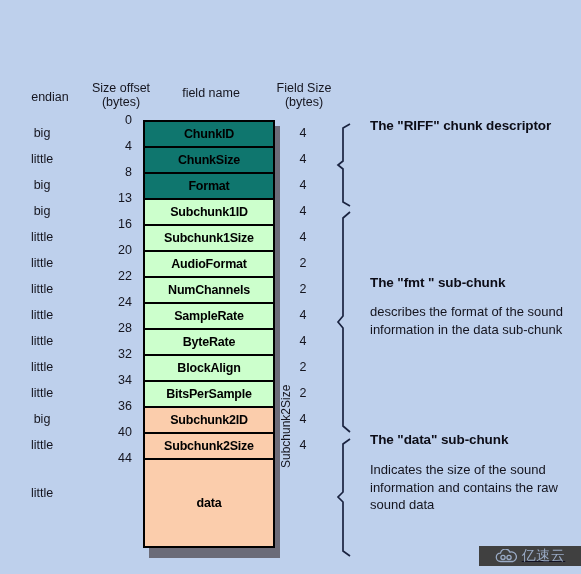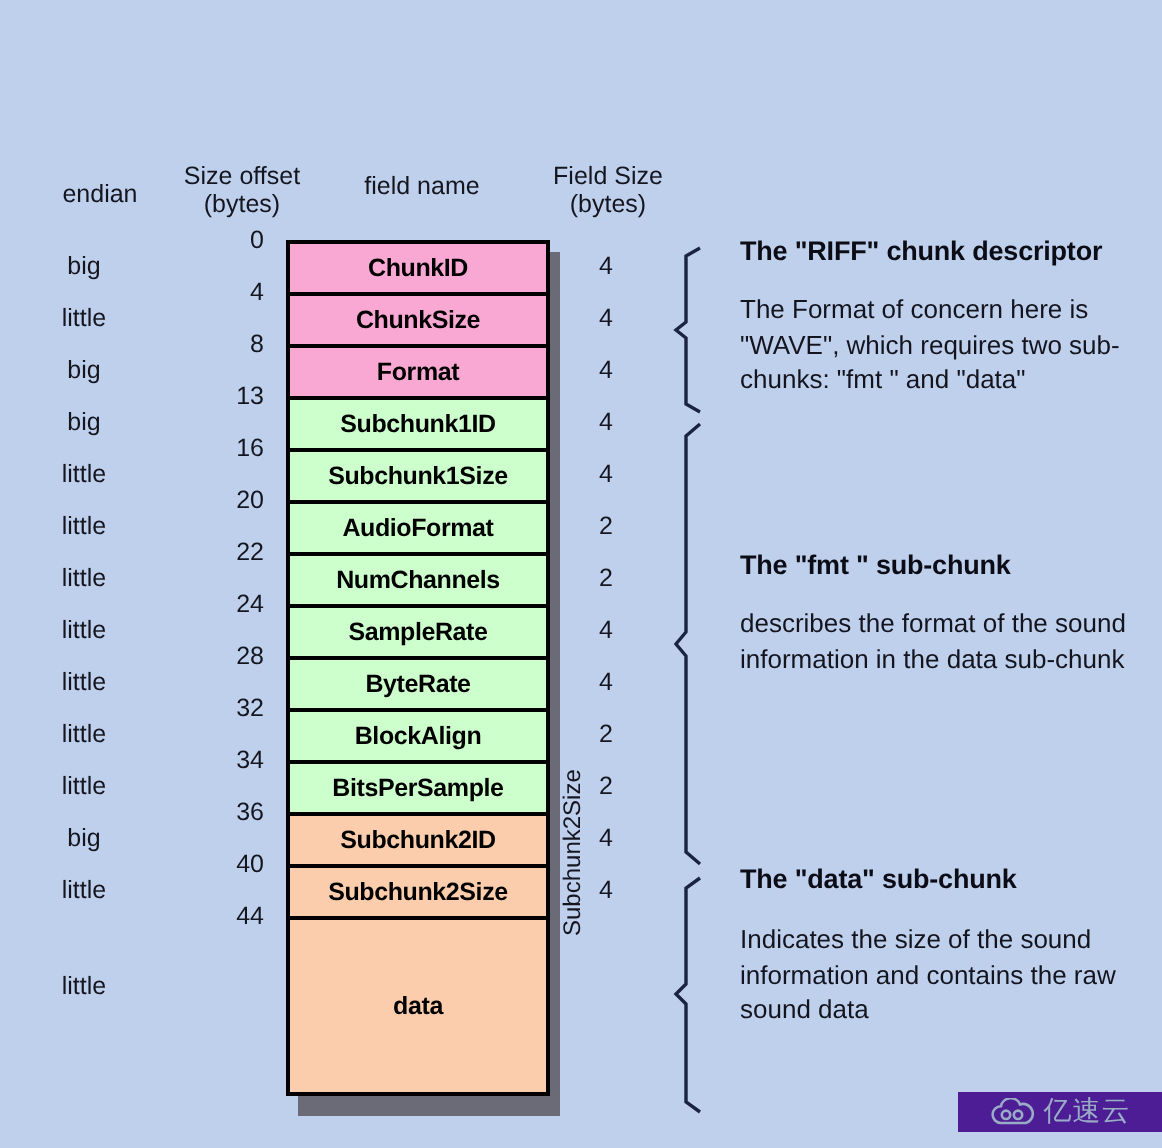--- a/index.html
+++ b/index.html
@@ -68,21 +68,21 @@
     display: flex;
     align-items: center;
     justify-content: center;
     font-size: 12.5px;
     font-weight: bold;
     color: #000;
     white-space: nowrap;
     letter-spacing: -0.2px;
   }
   .row:last-child { border-bottom: none; }
-  .row.riff  { background: #f9a8d4; }
+  .row.riff  { background: #0f766e; }
   .row.fmt   { background: #ccffcc; }
   .row.data  { background: #fbcdac; }
   .row.big-data {
     height: 86px;
     background: #fbcdac;
   }
 
   
   .endian {
     left: 2px;
@@ -141,25 +141,26 @@
   .note-body {
     font-size: 13px;
     line-height: 17.5px;
     color: #14141e;
   }
 
   
   #watermark {
     left: 479px; top: 546px;
     width: 102px; height: 20px;
-    background: #4c1d95;
+    background: #404040;
     display: flex;
     align-items: center;
     justify-content: center;
     gap: 5px;
+    text-decoration: underline;
   }
   #wm-text {
     font-size: 14px;
     color: #9aabc6;
     font-family: "DejaVu Sans", sans-serif;
     letter-spacing: 0.5px;
   }
 </style>
 </head>
 <body>
@@ -288,21 +289,20 @@
     </svg>
   </div>
   <div class="abs brace" id="brace-data" style="top:437px;height:121px;">
     <svg viewBox="0 0 22 121" preserveAspectRatio="none">
       <path d="M14 2 L7 7 L7 55 L2 60 L7 65 L7 114 L14 119" fill="none" stroke="#1a2340" stroke-width="1.7"></path>
     </svg>
   </div>
 
   <div class="abs note" id="note-riff" style="top:118px;">
     <div class="note-title">The "RIFF" chunk descriptor</div>
-    <div class="note-body" style="margin-top:13px;">The Format of concern here is "WAVE", which requires two sub-chunks: "fmt " and "data"</div>
   </div>
   <div class="abs note" id="note-fmt" style="top:275px;">
     <div class="note-title">The "fmt " sub-chunk</div>
     <div class="note-body" style="margin-top:13px;">describes the format of the sound information in the data sub-chunk</div>
   </div>
   <div class="abs note" id="note-data" style="top:432px;">
     <div class="note-title">The "data" sub-chunk</div>
     <div class="note-body" style="margin-top:14px;">Indicates the size of the sound information and contains the raw sound data</div>
   </div>
 

